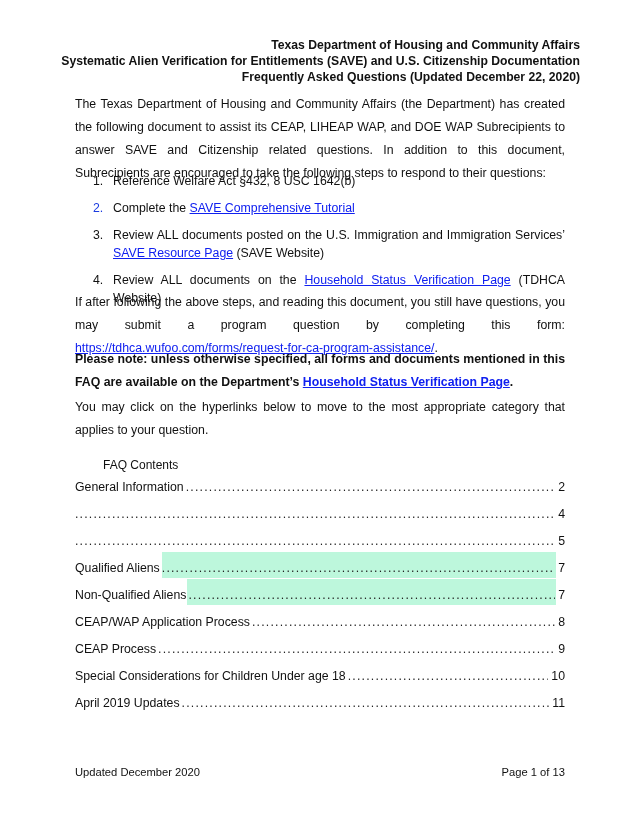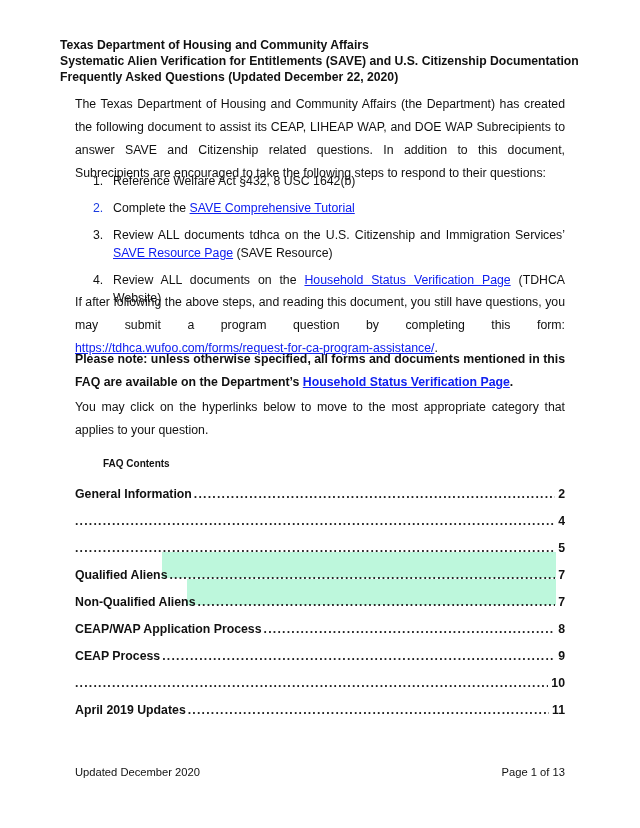--- a/index.html
+++ b/index.html
@@ -1,32 +1,32 @@
 <!DOCTYPE html>
 <html><head>
 <meta charset="utf-8">
 <style>
   * { box-sizing: border-box; margin: 0; padding: 0; }
   html, body { width: 640px; height: 828px; background: #ffffff; overflow: hidden; }
   body { font-family: "Liberation Sans", "DejaVu Sans", sans-serif; color: #111; font-size: 12.3px; position: relative; }
   .page { position: absolute; left: 0; top: 0; width: 640px; height: 828px; }
-  .title { position: absolute; left: 60px; width: 520px; text-align: left; font-weight: bold; font-size: 12.2px; line-height: 16px; top: 37px; }
+  .title { position: absolute; left: 60px; width: 520px; text-align: right; font-weight: bold; font-size: 12.2px; line-height: 16px; top: 37px; }
   .para { position: absolute; left: 75px; width: 490px; line-height: 23px; text-align: justify; }
   .p1 { top: 93px; }
   .list { position: absolute; left: 93px; width: 472px; top: 172px; }
   .list-item { position: relative; padding-left: 20px; line-height: 18px; text-align: justify; margin-bottom: 9px; }
   .list-item .num { position: absolute; left: 0; top: 0; }
   .list-item .num.blue { color: #1a3be0; }
   a.link { color: #1020f0; text-decoration: underline; margin-top: 19px; }
   .p2 { top: 291px; }
   .p3 { top: 348px; font-weight: bold; }
   .p4 { top: 396px; }
-  .faq-heading { position: absolute; left: 75px; top: 458px; font-weight: bold; font-size: 10px; padding-left: 28px; }
+  .faq-heading { position: absolute; left: 75px; top: 458px; font-weight: normal; font-size: 12px; padding-left: 28px; }
   .toc { position: absolute; left: 75px; width: 490px; top: 480px; }
-  .toc-row { position: relative; height: 27px; display: flex; align-items: center; white-space: nowrap; overflow: hidden; font-weight: bold; }
+  .toc-row { position: relative; height: 27px; display: flex; align-items: flex-start; white-space: nowrap; overflow: hidden; }
   .toc-row .toc-label { flex: 0 0 auto; padding-right: 2px; background: transparent; position: relative; z-index: 2; }
   .toc-row .toc-dots { flex: 1 1 auto; overflow: hidden; letter-spacing: 1.2px; color: #222; position: relative; z-index: 2; }
   .toc-row .toc-page { flex: 0 0 auto; padding-left: 3px; position: relative; z-index: 2; }
   .highlight { position: absolute; background: #bdf7dc; z-index: 1; }
   .hl1 { left: 162px; top: 552px; width: 394px; height: 26px; }
   .hl2 { left: 187px; top: 579px; width: 369px; height: 26px; }
   .footer-left { position: absolute; left: 75px; top: 766px; font-size: 11.2px; }
   .footer-right { position: absolute; right: 75px; top: 766px; font-size: 11.2px; }
 </style>
 </head>
@@ -46,21 +46,21 @@
     <div class="list-item">
       <span class="num">1.</span>
       <span>Reference Welfare Act §432, 8 USC 1642(b)</span>
     </div>
     <div class="list-item">
       <span class="num blue">2.</span>
       <span>Complete the </span><a class="link" href="#">SAVE Comprehensive Tutorial</a>
     </div>
     <div class="list-item">
       <span class="num">3.</span>
-      <span>Review ALL documents tdhca on the U.S. Citizenship and Immigration Services’ </span><a class="link" href="#">SAVE Resource Page</a><span> (SAVE Resource)</span>
+      <span>Review ALL documents posted on the U.S. Immigration and Immigration Services’ </span><a class="link" href="#">SAVE Resource Page</a><span> (SAVE Website)</span>
     </div>
     <div class="list-item">
       <span class="num">4.</span>
       <span>Review ALL documents on the </span><a class="link" href="#">Household Status Verification Page</a><span> (TDHCA Website)</span>
     </div>
   </div>
 
   <p class="para p2">
     <span>If after following the above steps, and reading this document, you still have questions, you may submit a program question by completing this form: </span><a class="link" href="#">https://tdhca.wufoo.com/forms/request-for-ca-program-assistance/</a><span>.</span>
   </p>
@@ -104,20 +104,21 @@
       <span class="toc-label">CEAP/WAP Application Process</span>
       <span class="toc-dots">.....................................................................................................................................................................................................................</span>
       <span class="toc-page">8</span>
     </div>
     <div class="toc-row">
       <span class="toc-label">CEAP Process</span>
       <span class="toc-dots">.....................................................................................................................................................................................................................</span>
       <span class="toc-page">9</span>
     </div>
     <div class="toc-row">
+      <span class="toc-label">Special Considerations for Children Under age 18</span>
       <span class="toc-dots">.....................................................................................................................................................................................................................</span>
       <span class="toc-page">10</span>
     </div>
     <div class="toc-row">
       <span class="toc-label">April 2019 Updates</span>
       <span class="toc-dots">.....................................................................................................................................................................................................................</span>
       <span class="toc-page">11</span>
     </div>
   </div>
 

